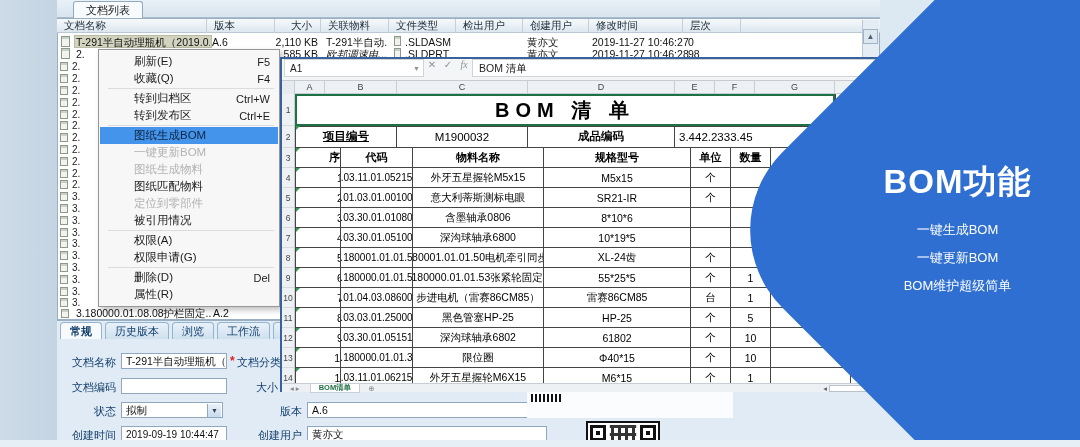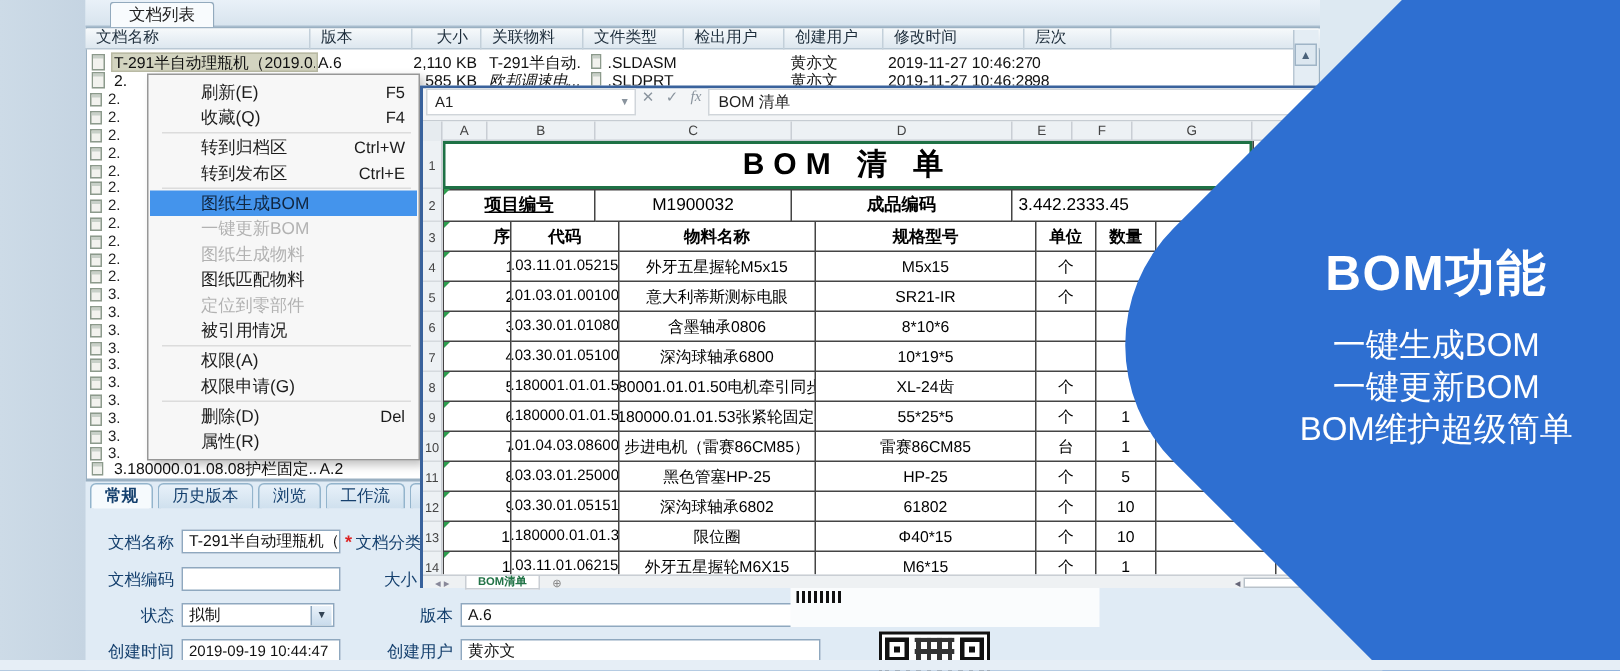--- a/index.html
+++ b/index.html
@@ -109,21 +109,21 @@
   #qr .f{position:absolute;width:16px;height:16px;border:3px solid #111;background:#fff;}
   #qr .f::after{content:"";position:absolute;left:3px;top:3px;width:4px;height:4px;background:#111;}
   #qr .noise{position:absolute;left:2px;top:2px;width:66px;height:66px;
      background:repeating-linear-gradient(90deg,#111 0 3px,transparent 3px 7px),repeating-linear-gradient(#111 0 3px,transparent 3px 8px);
      opacity:.85;clip-path:polygon(30% 0,70% 0,70% 30%,100% 30%,100% 100%,0 100%,0 30%,30% 30%);}
 
   
   #blue-shape{left:862px;top:-150px;width:760px;height:760px;background:#2e6fd1;border-radius:110px;transform:rotate(45deg);z-index:50;}
   #banner{left:840px;top:160px;width:235px;text-align:center;z-index:51;color:#fff;}
   #banner-title{font-size:33px;font-weight:bold;letter-spacing:1px;}
-  .banner-line{font-size:22px;line-height:26px;margin-top:2px;}
+  .banner-line{font-size:13px;line-height:26px;margin-top:2px;}
   #banner-lines{margin-top:12px;}
 
   #bottom-strip{left:0;top:440px;width:1080px;height:7px;background:#e6eef6;z-index:55;}
 </style>
 </head>
 <body>
 
 <div id="stage">
 
   <div class="abs" id="left-strip"></div>

